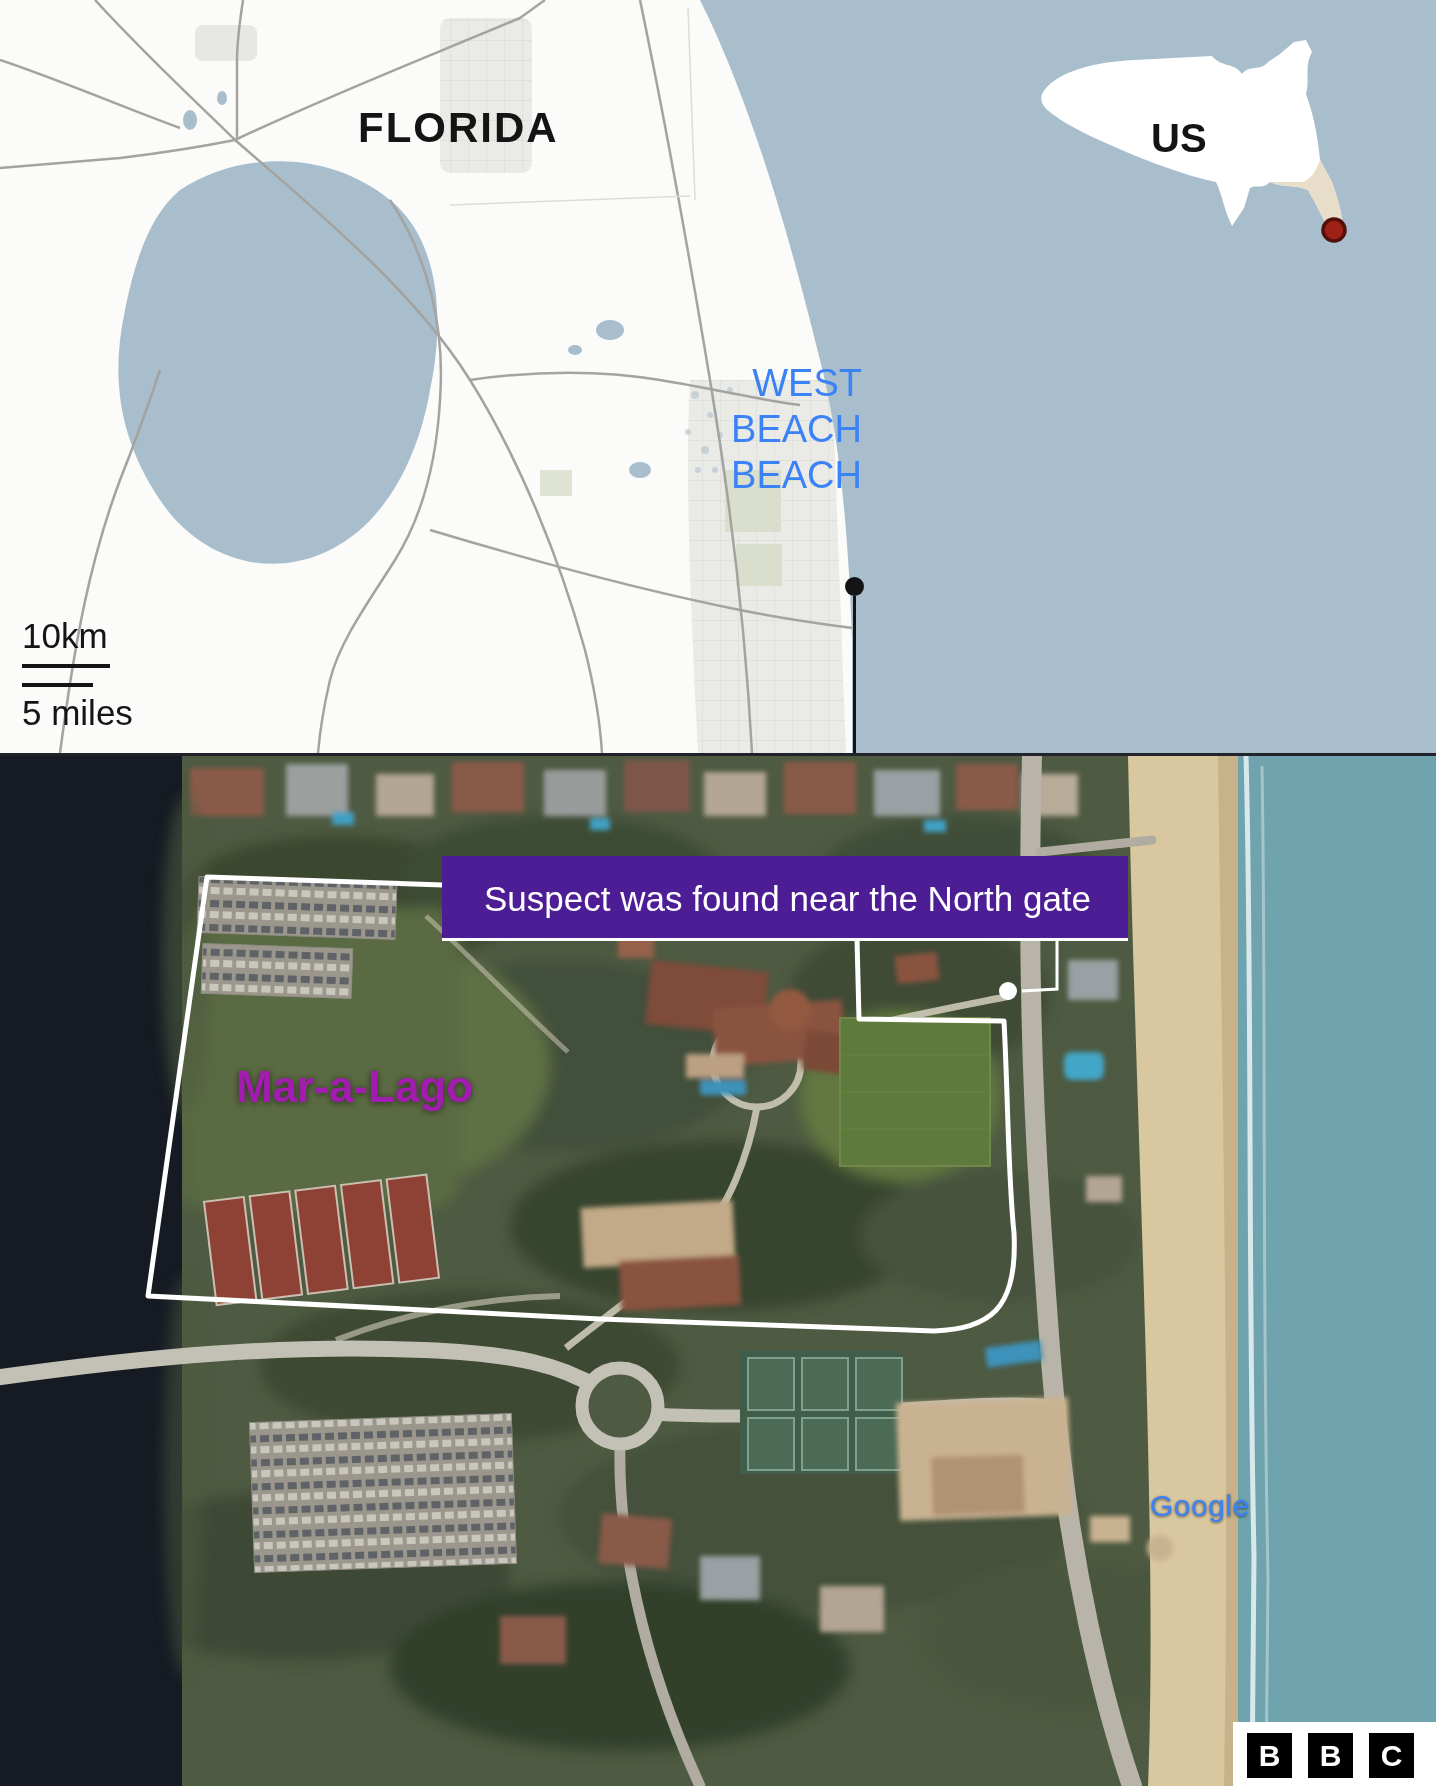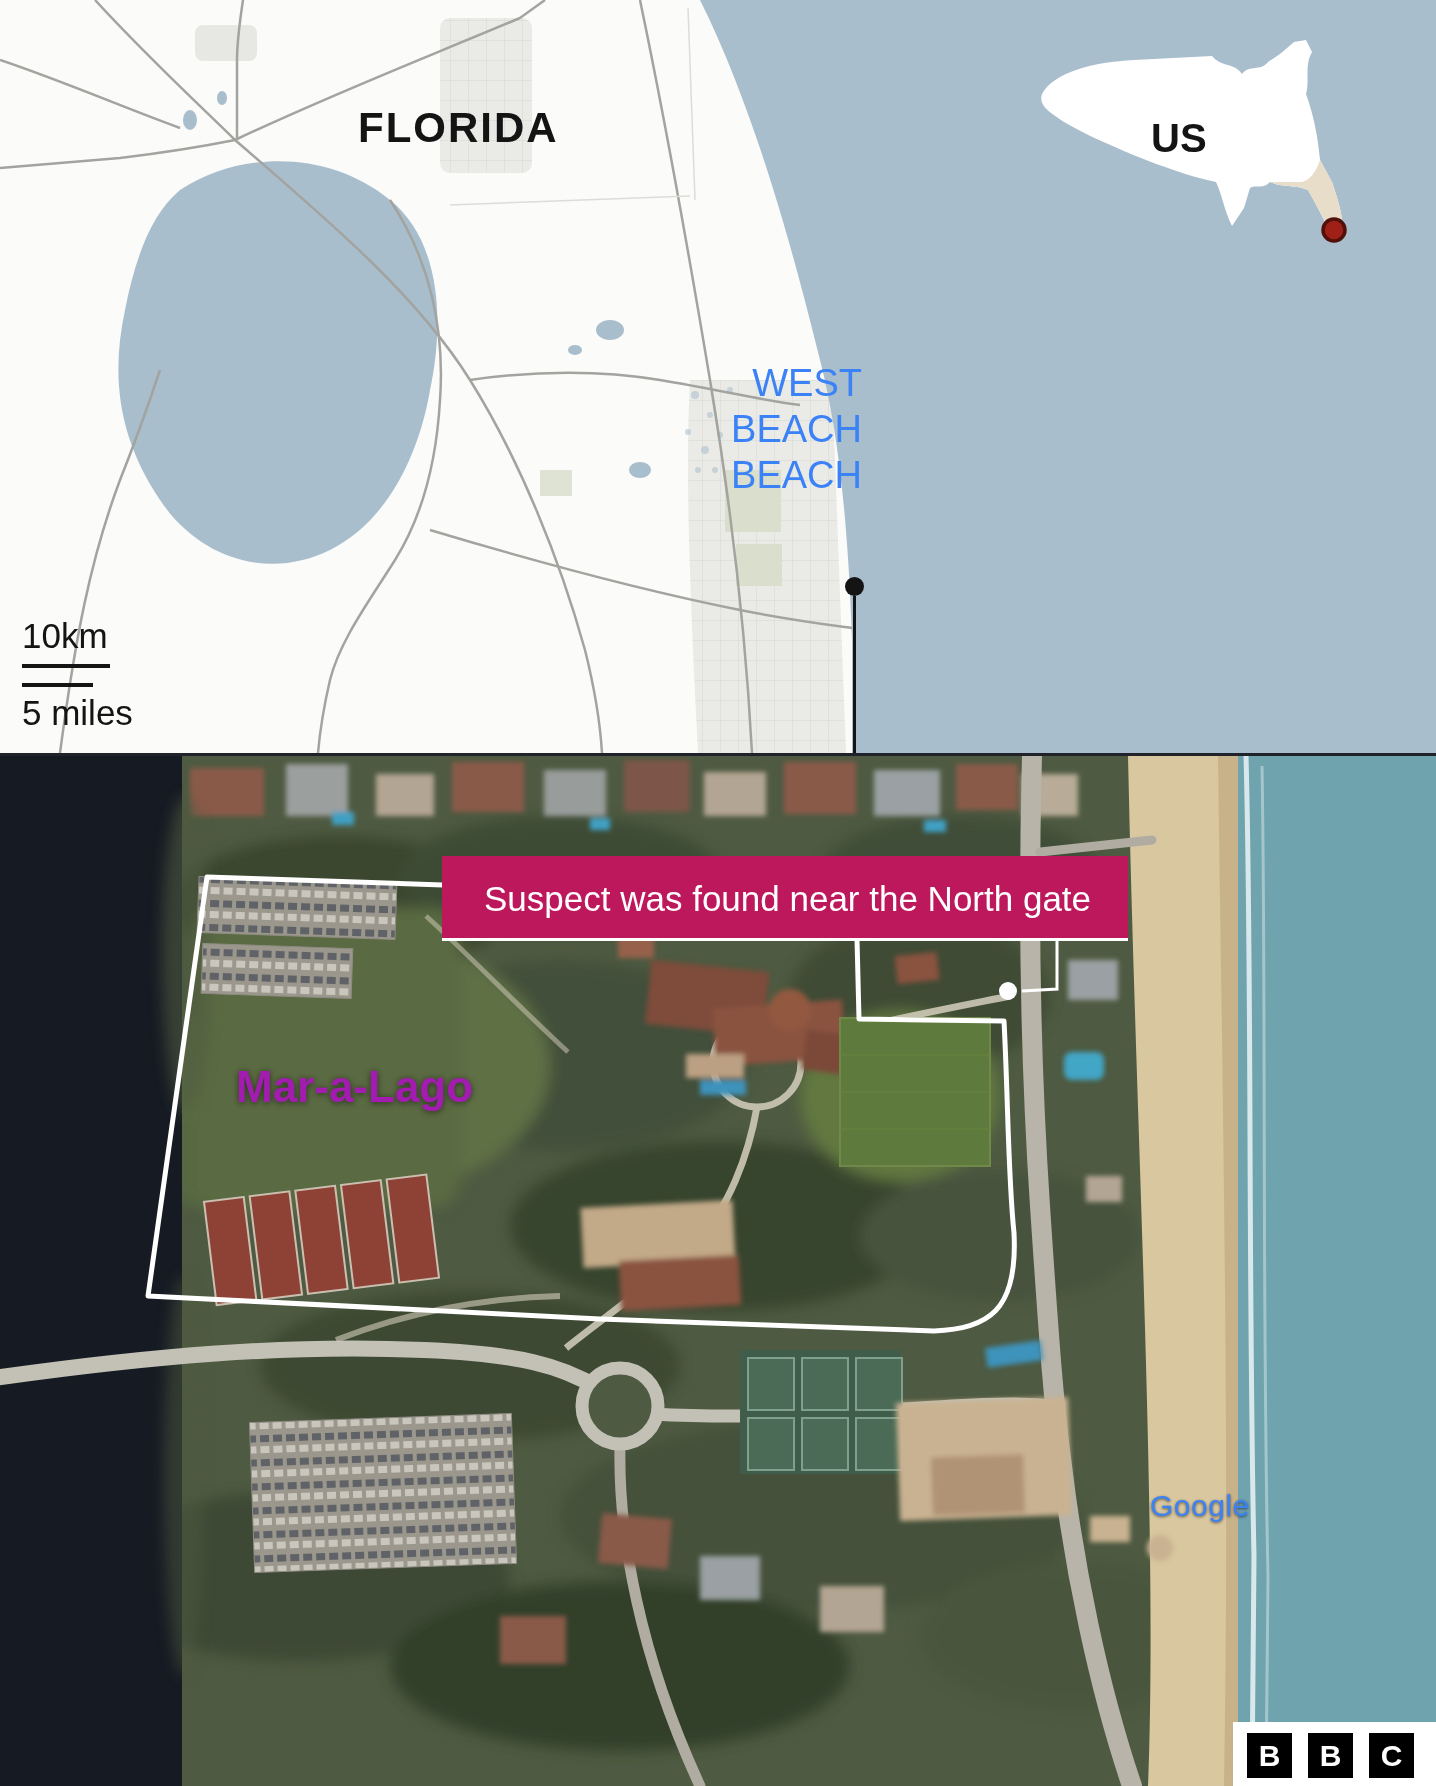--- a/index.html
+++ b/index.html
@@ -294,21 +294,21 @@
         <rect x="500" y="860" width="66" height="48" fill="#8a5a49"></rect>
       </g>
 
       <path d="M207,121 L856,143 L859,263 L1004,265 C1008,340 1008,420 1014,477
                C1018,556 988,572 934,575 L600,563 L148,540 Z" fill="none" stroke-width="5" stroke-linejoin="round" stroke="#ffffff"></path>
 
       <path d="M1057,184 L1057,233 L1022,235" fill="none" stroke="#ffffff" stroke-width="3"></path>
       <circle cx="1008" cy="235" r="9" fill="#ffffff"></circle>
     </svg>
 
-    <div class="banner" style="background: #be185d;">
+    <div class="banner" style="background: #4c1d95;">
       <span>Suspect was found near the North gate</span>
     </div>
 
     <div class="property-label">Mar-a-Lago</div>
 
 
     <div class="google">Google</div>
 
     <div class="bbc-patch">
       <div class="bbc-blocks">

